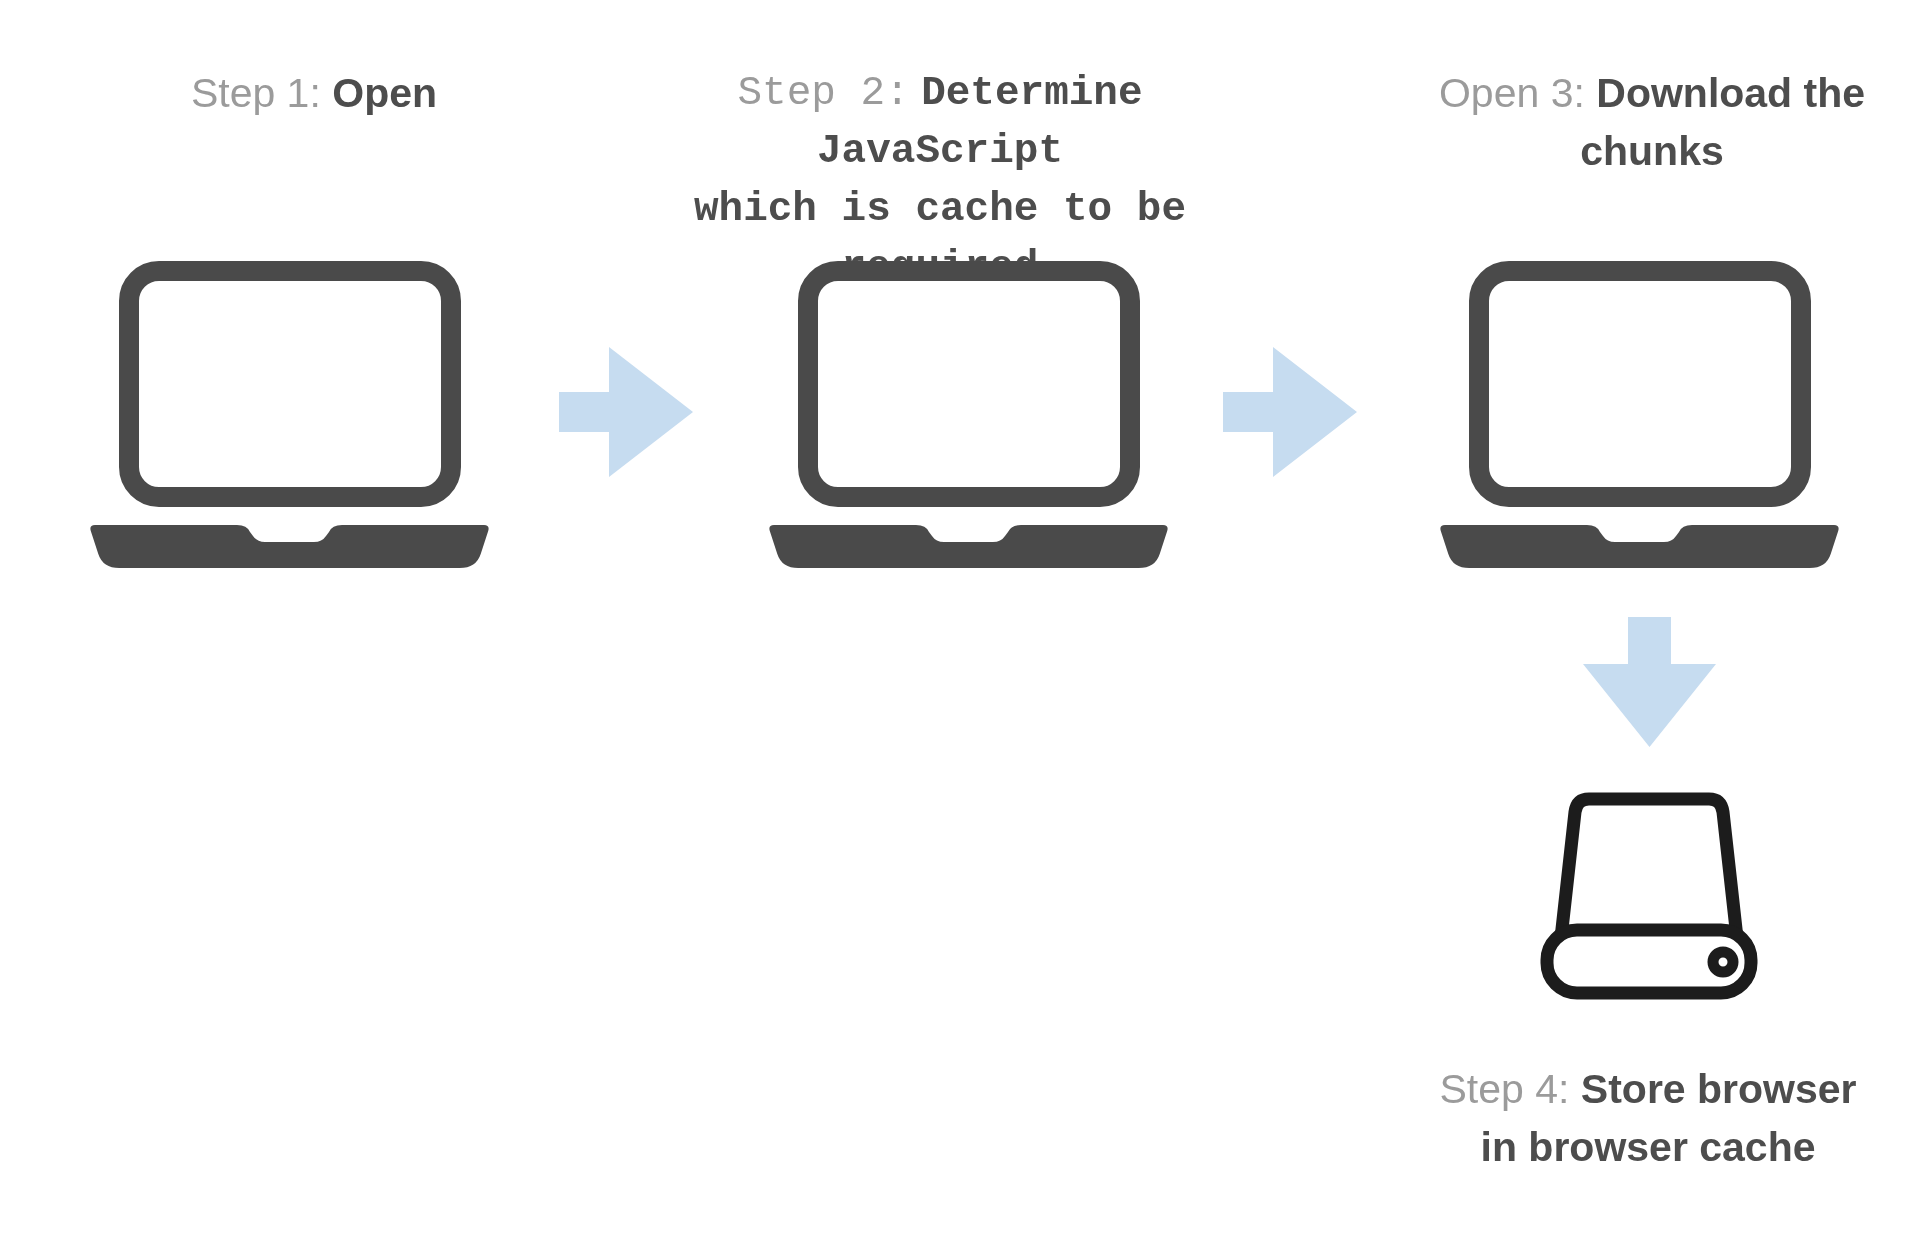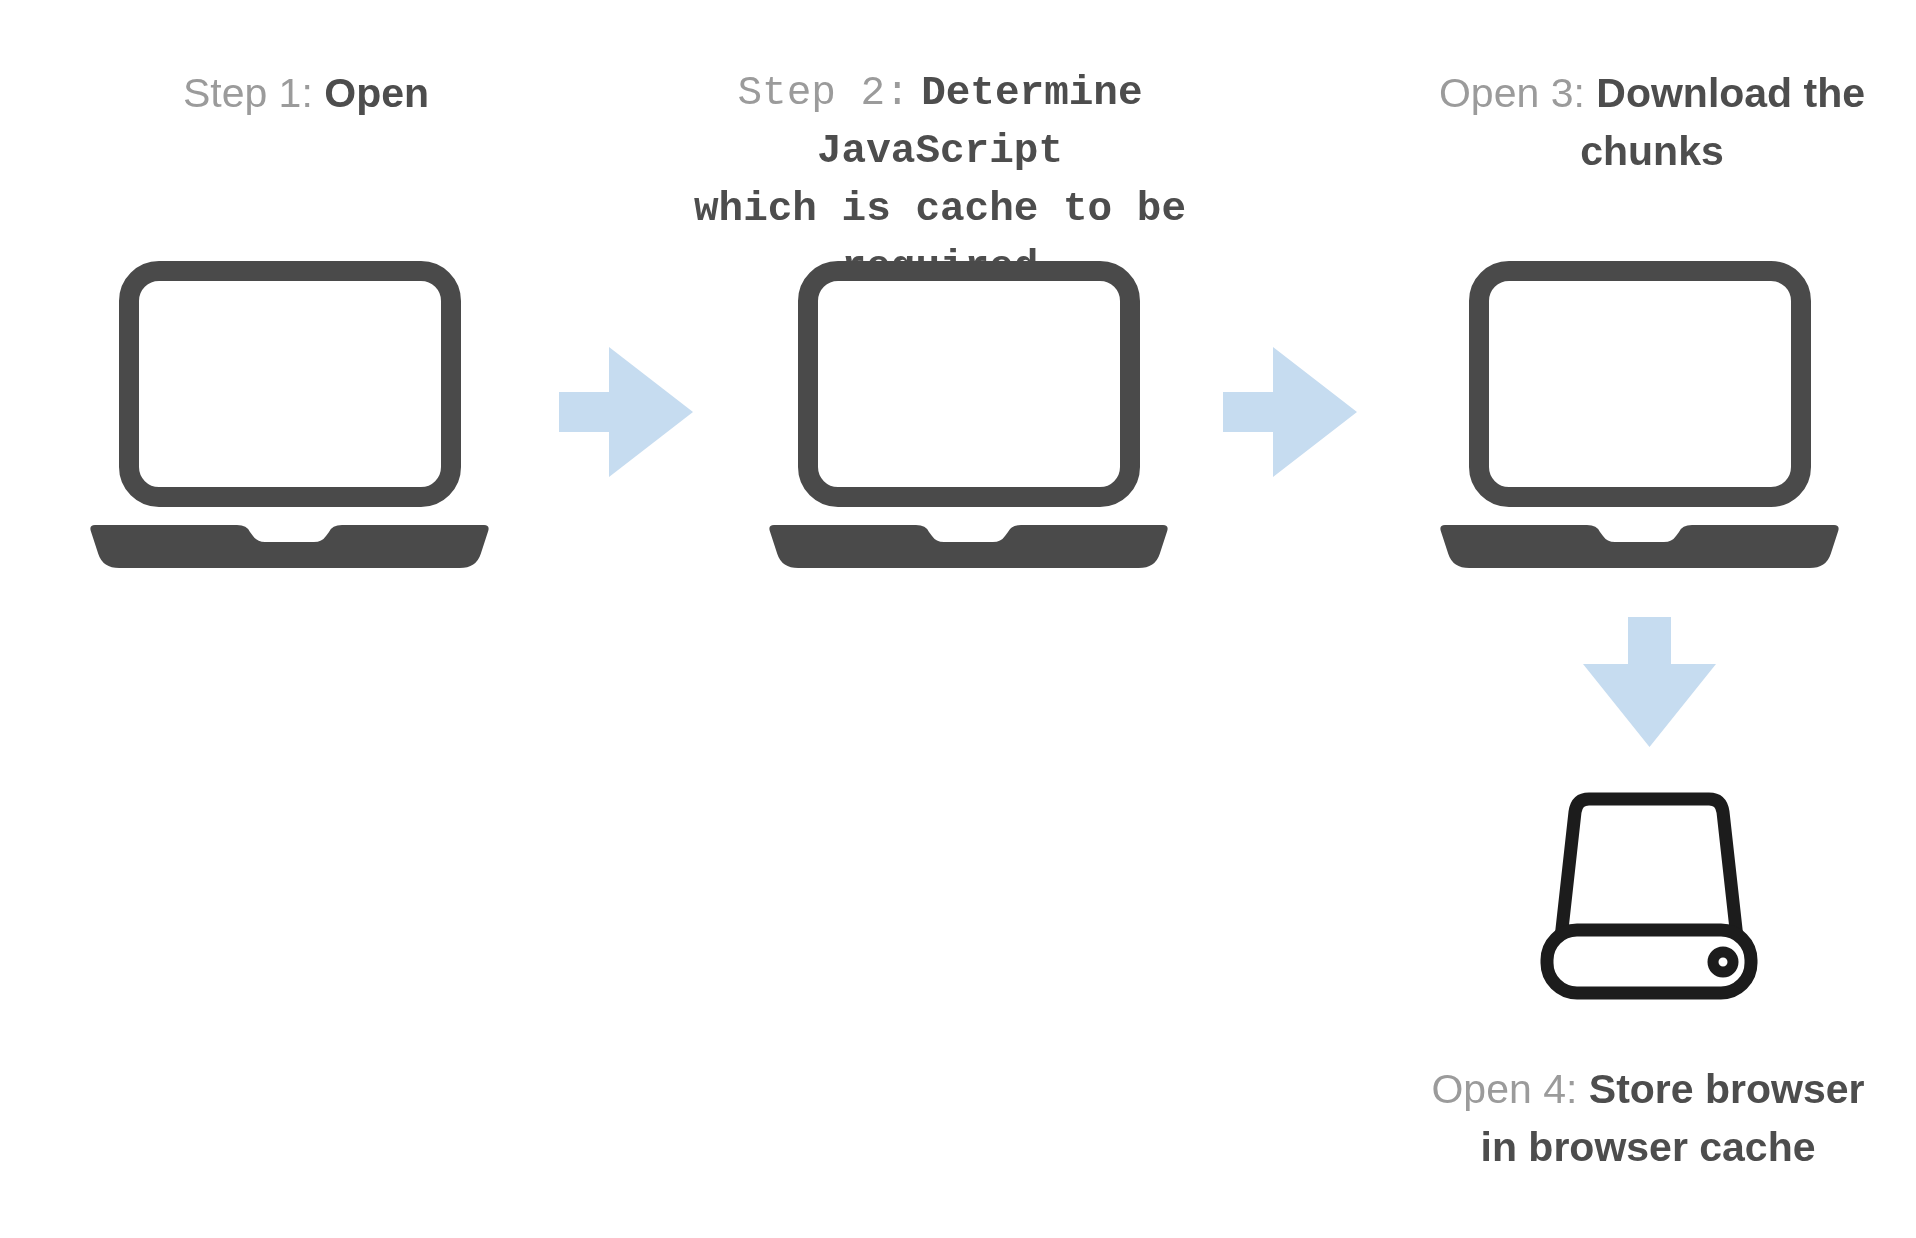--- a/index.html
+++ b/index.html
@@ -25,21 +25,21 @@
     color: #9b9b9b;
     font-weight: 400;
     margin-right: 0.28em;
   }
   .caption .ttl {
     color: #4d4d4d;
     font-weight: 700;
   }
   svg { display: block; }
   
-  #cap1 { left: 6px;    top: 64px;   width: 600px; }
+  #cap1 { left: 14px;    top: 64px;   width: 600px; }
   #cap2 { left: 640px;  top: 64px;   width: 600px; font-family: Liberation Mono, monospace; }
   #cap3 { left: 1357px; top: 64px;   width: 590px; }
   #cap4 { left: 1353px; top: 1060px; width: 590px; }
 
   #laptop1 { left: 87px;   top: 261px; }
   #laptop2 { left: 766px;  top: 261px; }
   #laptop3 { left: 1437px; top: 261px; }
 
   #arrow1 { left: 559px;  top: 347px; }
   #arrow2 { left: 1223px; top: 347px; }
@@ -58,21 +58,21 @@
   <div class="line"><span class="lbl">Step 2:</span><span class="ttl">Determine JavaScript</span></div>
   <div class="line ttl">which is cache to be required</div>
 </div>
 
 <div id="cap3" class="abs caption">
   <div class="line"><span class="lbl">Open 3:</span><span class="ttl">Download the</span></div>
   <div class="line ttl">chunks</div>
 </div>
 
 <div id="cap4" class="abs caption">
-  <div class="line"><span class="lbl">Open 4:</span><span class="ttl">Store browser</span></div>
+  <div class="line"><span class="lbl">Step 4:</span><span class="ttl">Store browser</span></div>
   <div class="line ttl">in browser cache</div>
 </div>
 
 <div id="laptop1" class="abs">
   <svg width="405" height="307" viewBox="0 0 405 307">
     <rect x="42" y="10" width="322" height="226" rx="30" fill="#ffffff" stroke="#4a4a4a" stroke-width="20"></rect>
     <path fill="#4a4a4a" d="M8,264 H150 q10,0 13,7 l3,4 q4,6 12,6 h49 q8,0 12,-6 l3,-4 q3,-7 13,-7 H397 q6,0 4.2,6 l-7.5,23 q-4.5,14 -21,14 H32.3 q-16.5,0 -21,-14 L3.8,270 q-1.8,-6 4.2,-6 Z"></path>
   </svg>
 </div>
 

